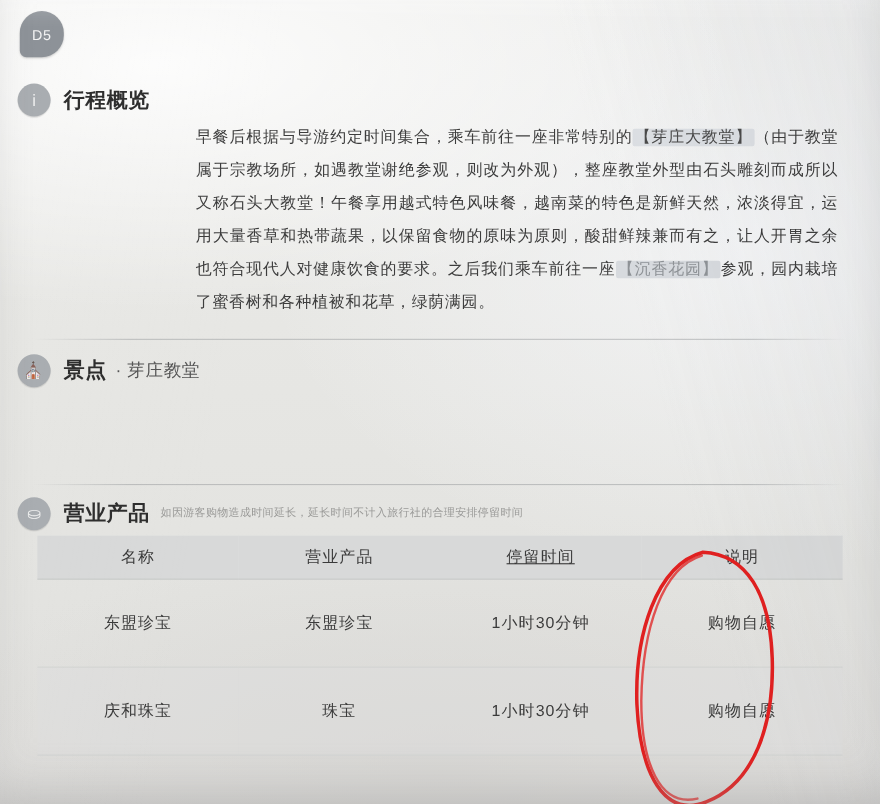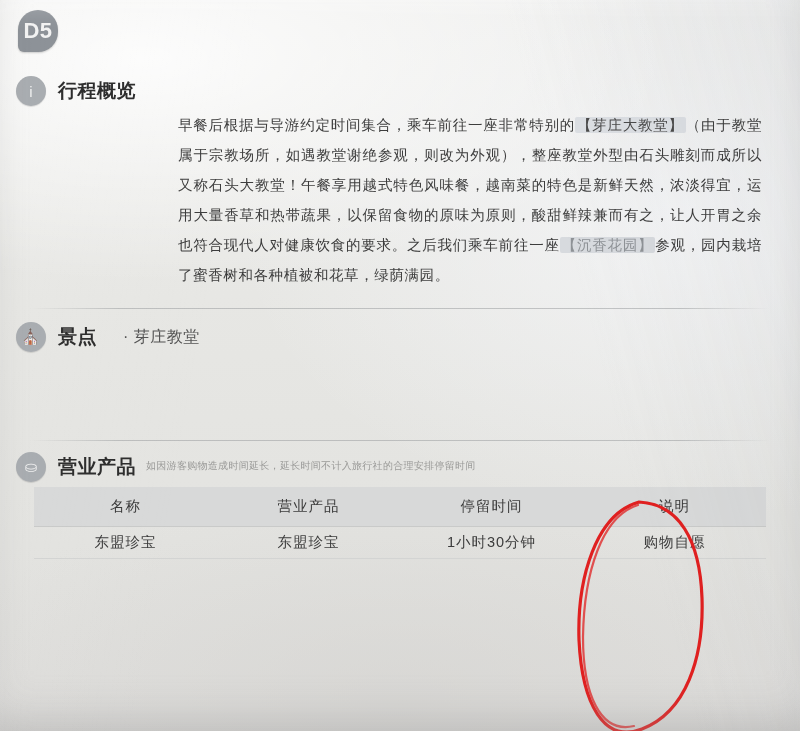--- a/index.html
+++ b/index.html
@@ -44,22 +44,22 @@
     top: 8px; left: 16px; right: 16px;
     height: 46px;
   }
   .day-badge {
     position: absolute;
     left: 2px; top: 2px;
     width: 40px; height: 42px;
     background: #8d9298;
     border-radius: 20px 20px 20px 6px;
     color: #f2f2f2;
-    font-size: 22px;
-    font-weight: bold;
+    font-size: 13px;
+    font-weight: normal;
     display: flex;
     align-items: center;
     justify-content: center;
     letter-spacing: .5px;
     box-shadow: 0 1px 2px rgba(0,0,0,.18);
   }
   .day-title {
     position: absolute;
     left: 54px; top: 6px;
     font-size: 22px;
@@ -154,32 +154,32 @@
   .shop-table thead th {
     background: #d8d9d9;
     font-weight: normal;
     font-size: 14.5px;
     color: #3a3a3a;
     padding: 10px 0 10px 0;
     letter-spacing: 1px;
     border-bottom: 1px solid #c9cac9;
   }
   .shop-table tbody td {
-    padding: 6px 0;
+    padding: 30px 0;
     text-align: center;
     letter-spacing: 1px;
     border-bottom: 1px solid #d3d4d3;
     font-size: 14.5px;
   }
   .shop-table tbody tr:nth-child(even) td {
     background: rgba(222,222,221,0.45);
   }
   .col-name { width: 25%; }
   .col-prod { width: 25%; }
-  .col-stay { width: 25%; }
+  .col-stay { width: 25%; text-decoration: underline; }
   .col-note { width: 25%; }
 
   
   .red-circle {
     position: absolute;
     left: 576px;
     top: 498px;
     width: 130px;
     height: 238px;
     pointer-events: none;
@@ -215,21 +215,21 @@
     <span>早餐后根据与导游约定时间集合，乘车前往一座非常特别的</span><span class="hl">【芽庄大教堂】</span><span>（由于教堂属于宗教场所，如遇教堂谢绝参观，则改为外观），整座教堂外型由石头雕刻而成所以又称石头大教堂！午餐享用越式特色风味餐，越南菜的特色是新鲜天然，浓淡得宜，运用大量香草和热带蔬果，以保留食物的原味为原则，酸甜鲜辣兼而有之，让人开胃之余也符合现代人对健康饮食的要求。之后我们乘车前往一座</span><span class="hl-dim">【沉香花园】</span><span>参观，园内栽培了蜜香树和各种植被和花草，绿荫满园。</span>
   </div>
 
   <div class="divider" style="top:308px;"></div>
 
   <div class="section-head" style="top:322px;">
     <div class="sec-icon">
         <span>⛪</span>
       </div>
     <div class="sec-title">景点</div>
-    <div class="sec-sub" style="margin-left:26px;">· 芽庄教堂</div>
+    <div class="sec-sub" style="margin-left:8px;">· 芽庄教堂</div>
   </div>
 
 
   <div class="divider" style="top:440px;"></div>
 
   <div class="section-head" style="top:452px;">
     <div class="sec-icon">
         <span>⛀</span>
       </div>
     <div class="sec-title">营业产品</div>
@@ -245,20 +245,26 @@
         <th class="col-note">说明</th>
       </tr>
     </thead>
     <tbody>
       <tr>
         <td>东盟珍宝</td>
         <td>东盟珍宝</td>
         <td>1小时30分钟</td>
         <td>购物自愿</td>
       </tr>
+      <tr>
+        <td>庆和珠宝</td>
+        <td>珠宝</td>
+        <td>1小时30分钟</td>
+        <td>购物自愿</td>
+      </tr>
     </tbody>
   </table>
 
   <div class="red-circle">
     <svg width="130" height="238" viewBox="0 0 130 238" fill="none" xmlns="http://www.w3.org/2000/svg">
       <path d="M63 4 C103 6 124 42 126 100 C128 160 110 214 66 231 C28 246 6 206 3 142 C1 80 20 16 63 4 Z" stroke="#e02020" stroke-width="3.2" fill="none" stroke-linecap="round"></path>
       <path d="M62 7 C26 18 8 74 7 139 C7 196 24 236 58 228" stroke="#e02020" stroke-width="2.2" fill="none" stroke-linecap="round" opacity=".75"></path>
     </svg>
   </div>
 

